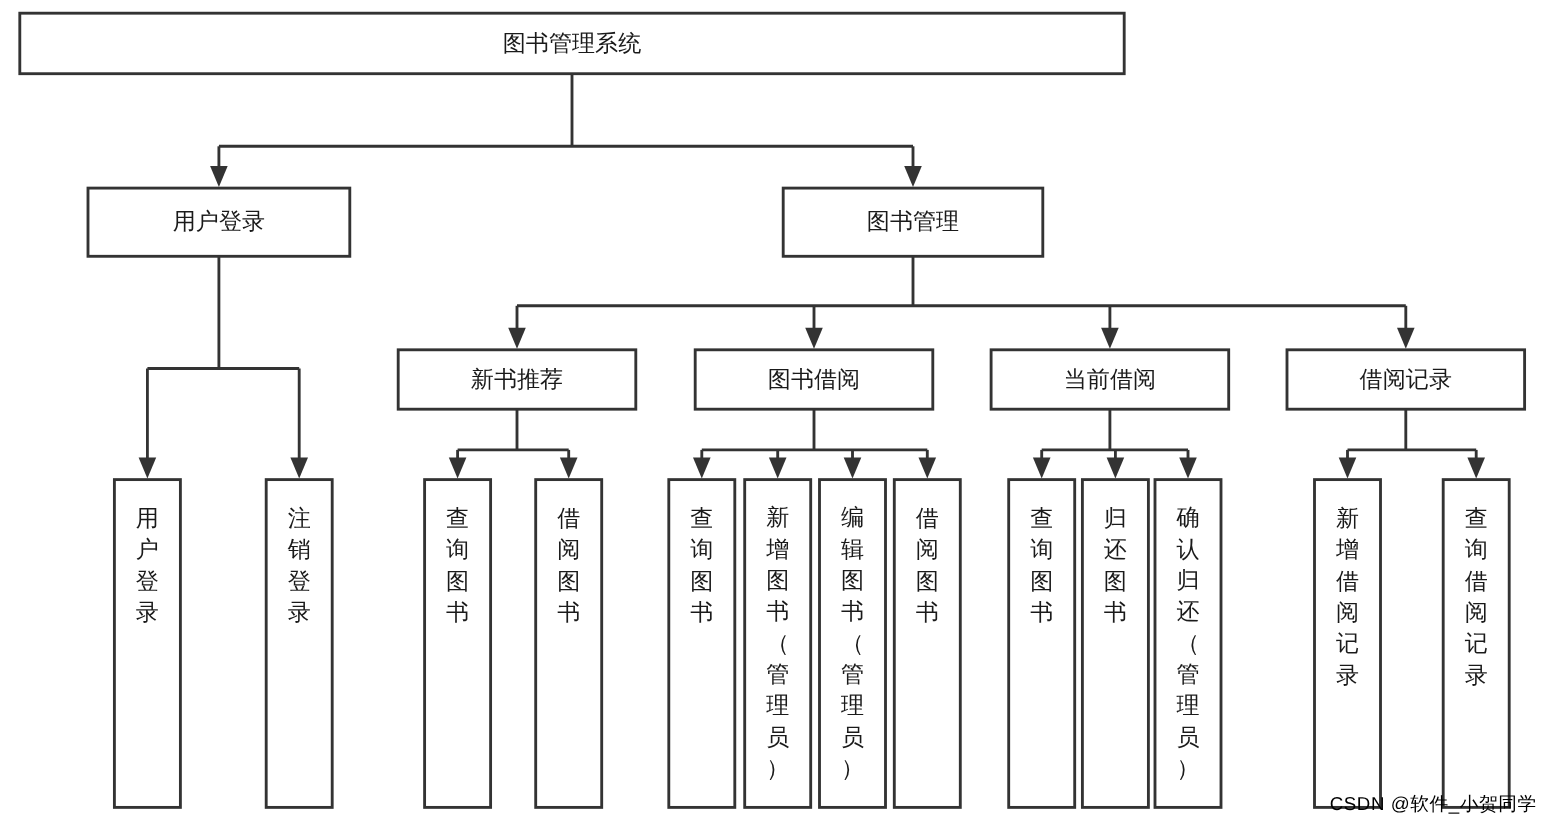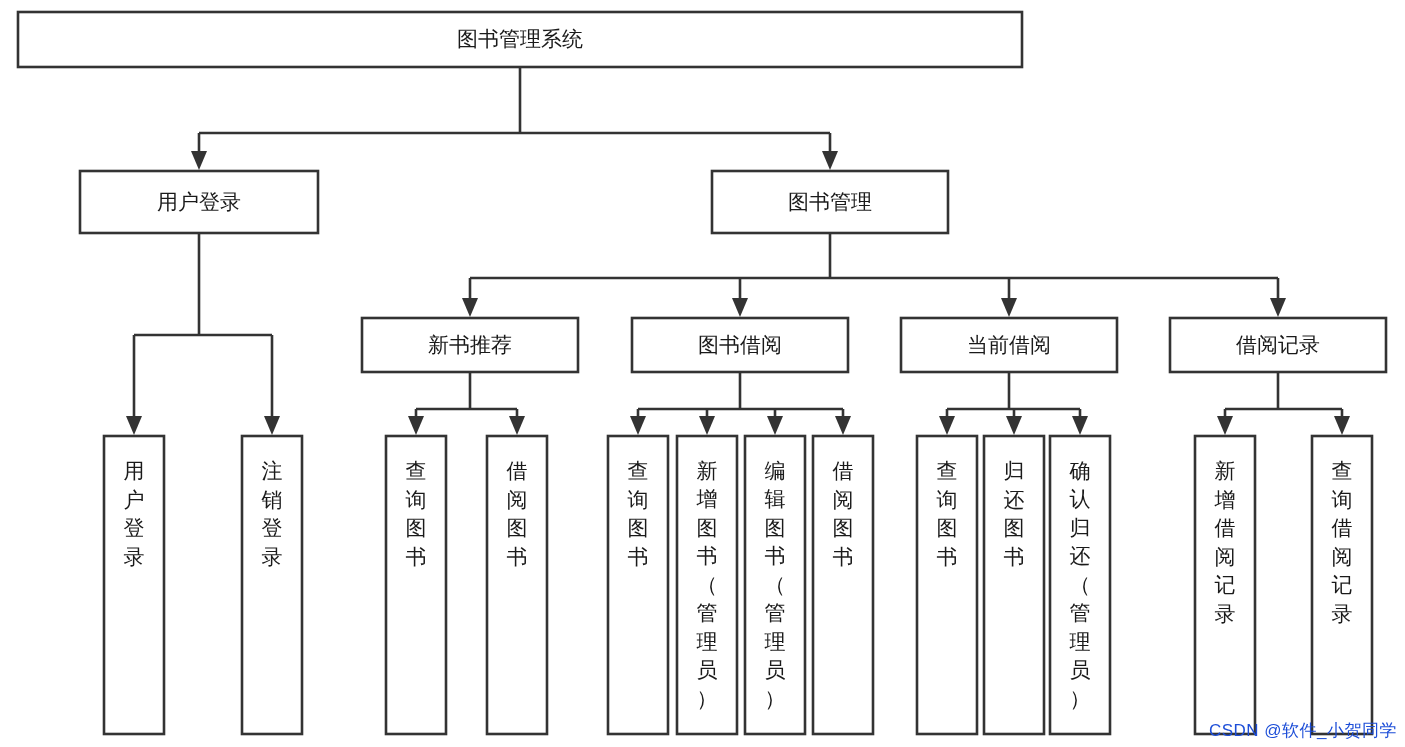--- a/index.html
+++ b/index.html
@@ -41,21 +41,21 @@
   .arrow-head {
     fill: #333333;
     stroke: none;
   }
   .watermark {
     position: absolute;
     right: 8px;
     bottom: 5px;
     font-family: "Liberation Sans", "DejaVu Sans", sans-serif;
     font-size: 17px;
-    color: #1d4ed8;
+    color: #000000;
     white-space: nowrap;
     letter-spacing: 0.5px;
   }
 </style>
 </head>
 <body>
 
 <div id="diagram-root">
   <svg id="diagram-svg" width="1405" height="747" viewBox="0 0 1405 747" xmlns="http://www.w3.org/2000/svg">
     <g id="connector-layer">

